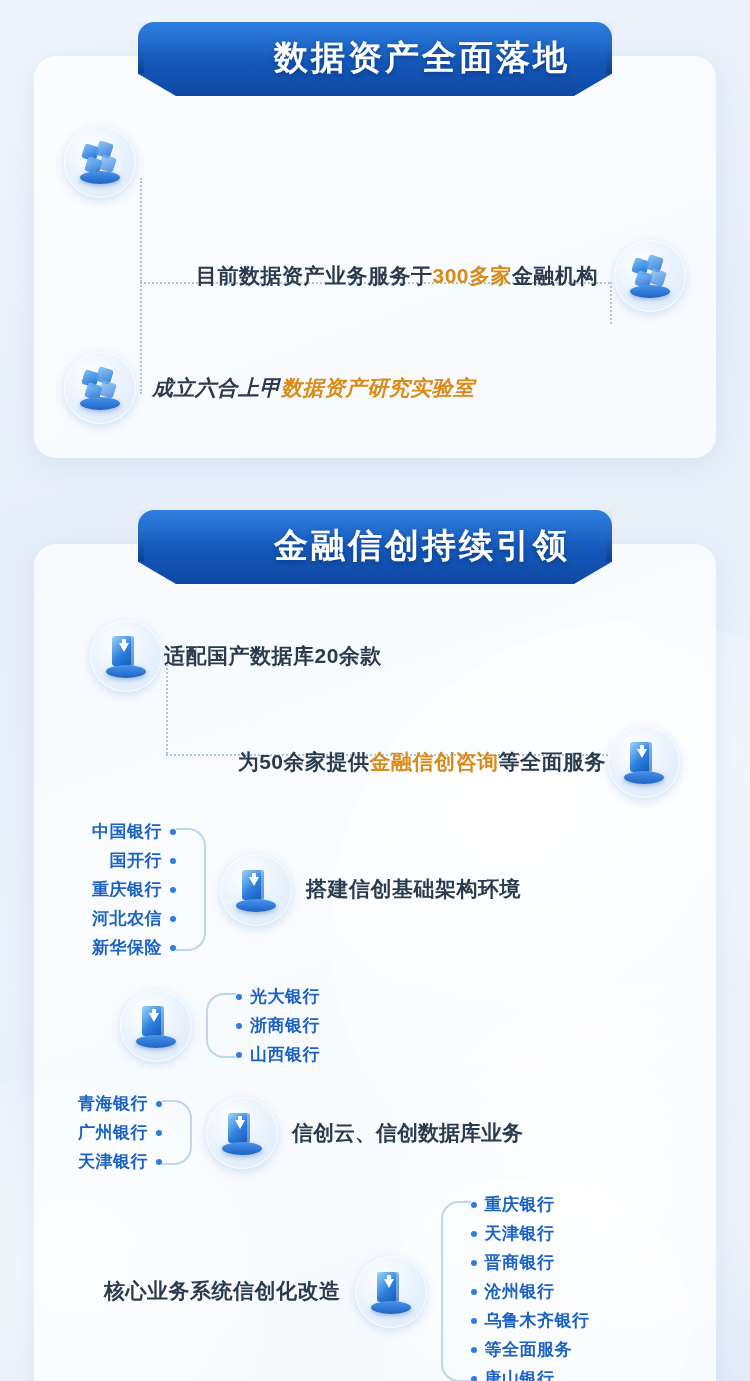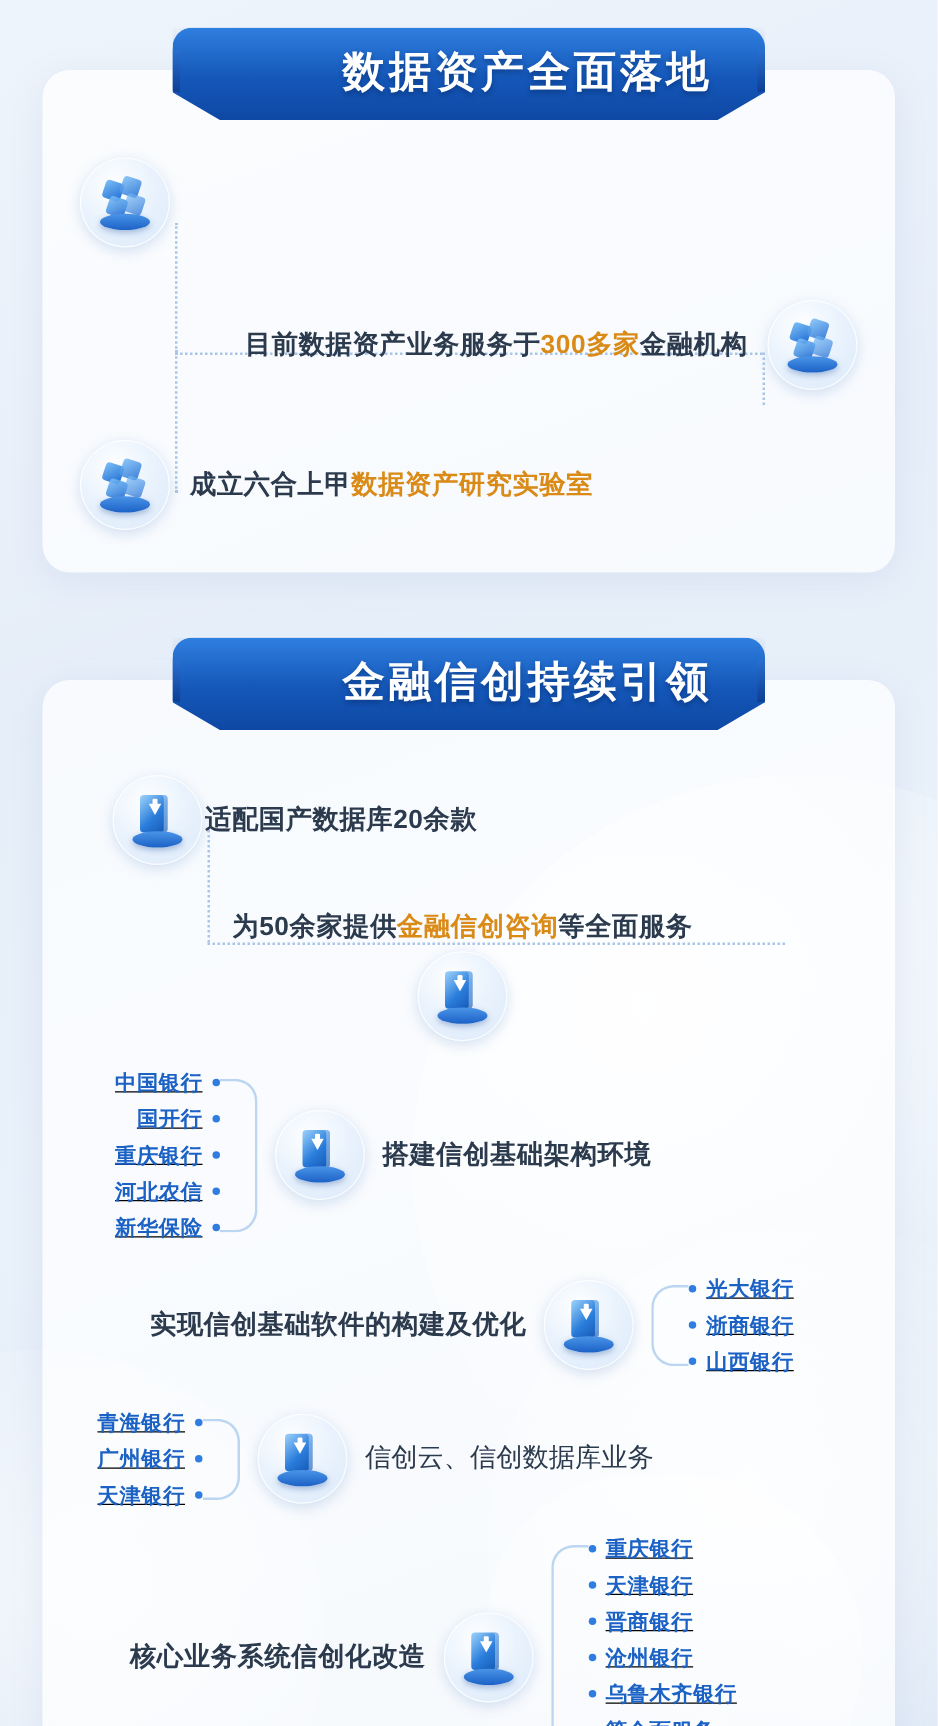--- a/index.html
+++ b/index.html
@@ -93,34 +93,34 @@
 
   
   .row{display:flex;align-items:center;gap:16px;position:relative;}
   .row.right{justify-content:flex-end;}
   .row-text{
     font-size:21px;color:#2b3a4d;line-height:1.55;font-weight:bold;letter-spacing:.5px;
   }
   .hl-orange{color:#d98a17;}
   .r1{margin-top:18px;}
   .r2{margin-top:42px;}
-  .r3{margin-top:40px;}
+  .r3{margin-top:40px;font-style:italic;}
 
   
   .dotline{position:absolute;border-left:2px dotted #a9c6e8;}
   .dotline.h{border-left:none;border-top:2px dotted #a9c6e8;}
 
   
   .s2row{display:flex;align-items:center;gap:2px;position:relative;}
   .s2row .row-text{font-size:21px;}
   .s2r1{margin-top:20px;margin-left:30px;}
-  .s2r2{margin-top:34px;justify-content:flex-end;margin-right:10px;flex-direction:column;}
-
-  
-  .cluster{display:flex;align-items:center;gap:10px;position:relative;text-decoration:underline;}
+  .s2r2{margin-top:34px;justify-content:flex-end;margin-right:10px;}
+
+  
+  .cluster{display:flex;align-items:center;gap:10px;position:relative;}
   .banks{display:flex;flex-direction:column;gap:6px;}
   .banks.right-align{align-items:flex-end;}
   .bank{
     font-size:17px;font-weight:bold;color:#1b62c4;letter-spacing:.5px;white-space:nowrap;
     position:relative;
   }
   .bank:after{
     content:"";position:absolute;width:6px;height:6px;border-radius:50%;
     background:#2f7de0;top:50%;margin-top:-3px;
   }
@@ -128,21 +128,21 @@
   .banks.right-list .bank:after{left:-14px;}
   .brace{width:34px;align-self:stretch;position:relative;}
   .brace:before{
     content:"";position:absolute;top:8px;bottom:8px;width:28px;
     border:2px solid #bcd6f2;border-right:none;border-radius:18px 0 0 18px;
   }
   .brace.r:before{border:2px solid #bcd6f2;border-left:none;border-radius:0 18px 18px 0;left:4px;}
 
   .block{margin-top:26px;position:relative;}
   .blockrow{display:flex;align-items:center;gap:14px;}
-  .txt-2line{font-size:21px;color:#2b3a4d;font-weight:normal;line-height:1.5;}
+  .txt-2line{font-size:21px;color:#2b3a4d;font-weight:bold;line-height:1.5;}
 </style>
 </head>
 <body>
 
 <div class="bg-swoosh sw1"></div>
 <div class="bg-swoosh sw2"></div>
 <div class="bg-swoosh sw3"></div>
 <div class="bg-swoosh sw4"></div>
 
 <div class="page">
@@ -253,21 +253,20 @@
               <div class="arrow"></div>
             </div>
           <div class="disc"></div>
         </div>
         <div class="row-text">搭建信创基础架构环境</div>
       </div>
     </div>
 
     <div class="block" style="margin-top:26px;">
       <div class="blockrow" style="padding-left:60px;">
-        <div class="row-text">实现信创基础软件的构建及优化</div>
         <div class="badge">
           <div class="glyph glyph-door">
               <div class="body"></div>
               <div class="stem"></div>
               <div class="arrow"></div>
             </div>
           <div class="disc"></div>
         </div>
         <div class="cluster">
           <div class="brace"></div>

